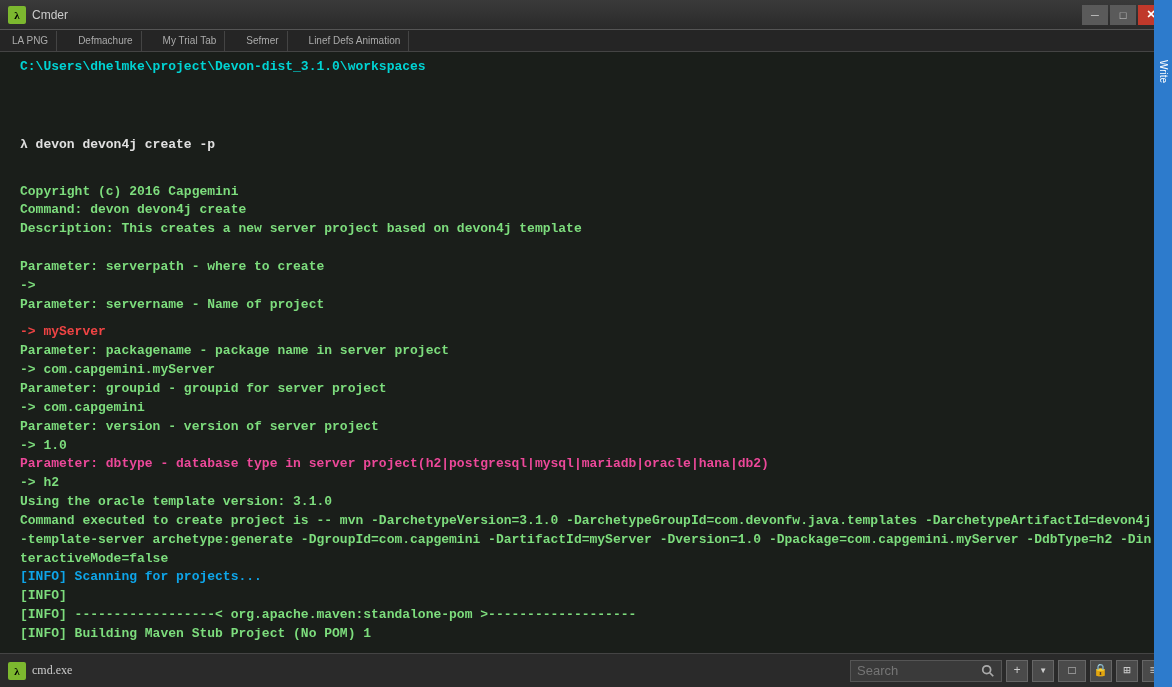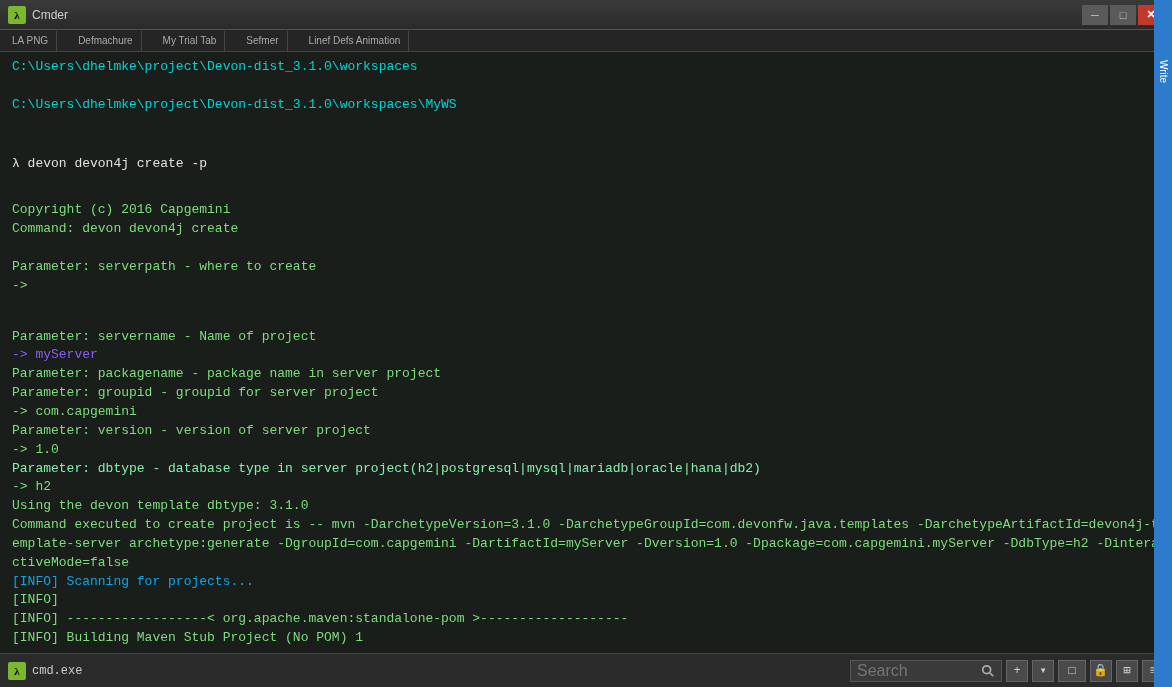--- a/index.html
+++ b/index.html
@@ -101,21 +101,22 @@
       border-right: 1px solid #444;
       white-space: nowrap;
     }
 
     
     .terminal {
       width: 100%;
       height: calc(687px - 30px - 22px - 34px);
       background: #1a1e1a;
       overflow: hidden;
-      padding: 6px 12px;
+      padding: 6px 20px;
+      font-weight: bold;
     }
 
     .terminal-line {
       font-size: 13px;
       line-height: 1.45;
       white-space: pre-wrap;
       word-break: break-all;
     }
 
     
@@ -141,21 +142,21 @@
       font-size: 11px;
       font-weight: bold;
       color: #000;
       font-family: serif;
       flex-shrink: 0;
     }
 
     .status-label {
       color: #ccc;
       font-size: 12px;
-      font-family: Liberation Mono, monospace;
+      font-family: Liberation Serif, serif;
     }
 
     .status-search-area {
       margin-left: auto;
       display: flex;
       align-items: center;
       gap: 4px;
     }
 
     .search-box {
@@ -166,21 +167,21 @@
       height: 22px;
       padding: 0 6px;
       gap: 4px;
     }
 
     .search-input {
       background: transparent;
       border: none;
       outline: none;
       color: #86efac;
-      font-size: 16px;
+      font-size: 13px;
       font-family: Arial, sans-serif;
       width: 120px;
     }
 
     .search-icon-svg {
       width: 14px;
       height: 14px;
       fill: none;
       stroke: #aaa;
       stroke-width: 2;
@@ -246,37 +247,38 @@
   <div class="tab-item">LA PNG</div>
   <div class="tab-item">Defmachure</div>
   <div class="tab-item">My Trial Tab</div>
   <div class="tab-item">Sefmer</div>
   <div class="tab-item">Linef Defs Animation</div>
 </div>
 
 <div class="terminal" id="terminal-body">
 <div class="terminal-line" style="color: rgb(0, 212, 212);">C:\Users\dhelmke\project\Devon-dist_3.1.0\workspaces</div>
     <div class="terminal-line" style="color: rgb(224, 224, 224);">&nbsp;</div>
-    <div class="terminal-line" style="color: rgb(0, 212, 212);">C:\Users\dhelmke\project\Devon-dist_3.1.0\workspaces\MyWS</div>
     <div class="terminal-line" style="color: rgb(224, 224, 224); margin-top: 40px;">λ devon devon4j create -p</div>
     <div class="terminal-line" style="color: rgb(125, 221, 125); margin-top: 28px;">Copyright (c) 2016 Capgemini</div>
     <div class="terminal-line" style="color: rgb(125, 221, 125);">Command: devon devon4j create</div>
+    <div class="terminal-line" style="color: rgb(125, 221, 125);">Description: This creates a new server project based on devon4j template</div>
     <div class="terminal-line" style="color: rgb(224, 224, 224);">&nbsp;</div>
     <div class="terminal-line" style="color: rgb(125, 221, 125);">Parameter: serverpath - where to create</div>
     <div class="terminal-line" style="color: rgb(125, 221, 125);">-&gt;</div>
-    <div class="terminal-line" style="color: rgb(125, 221, 125); margin-top: 32px;">Parameter: servername - Name of project</div>
-    <div class="terminal-line" style="color: #8b5cf6;">-&gt; myServer</div>
+    <div class="terminal-line" style="color: rgb(125, 221, 125);">Parameter: servername - Name of project</div>
+    <div class="terminal-line" style="color: #ef4444; margin-top: 9px;">-&gt; myServer</div>
     <div class="terminal-line" style="color: rgb(125, 221, 125);">Parameter: packagename - package name in server project</div>
+    <div class="terminal-line" style="color: rgb(125, 221, 125);">-&gt; com.capgemini.myServer</div>
     <div class="terminal-line" style="color: rgb(125, 221, 125);">Parameter: groupid - groupid for server project</div>
     <div class="terminal-line" style="color: rgb(125, 221, 125);">-&gt; com.capgemini</div>
     <div class="terminal-line" style="color: rgb(125, 221, 125);">Parameter: version - version of server project</div>
     <div class="terminal-line" style="color: rgb(125, 221, 125);">-&gt; 1.0</div>
-    <div class="terminal-line" style="color: #86efac;">Parameter: dbtype - database type in server project(h2|postgresql|mysql|mariadb|oracle|hana|db2)</div>
+    <div class="terminal-line" style="color: #ec4899;">Parameter: dbtype - database type in server project(h2|postgresql|mysql|mariadb|oracle|hana|db2)</div>
     <div class="terminal-line" style="color: rgb(125, 221, 125);">-&gt; h2</div>
-    <div class="terminal-line" style="color: rgb(125, 221, 125);">Using the devon template dbtype: 3.1.0</div>
+    <div class="terminal-line" style="color: rgb(125, 221, 125);">Using the oracle template version: 3.1.0</div>
     <div class="terminal-line" style="color: rgb(125, 221, 125);">Command executed to create project is -- mvn -DarchetypeVersion=3.1.0 -DarchetypeGroupId=com.devonfw.java.templates -DarchetypeArtifactId=devon4j-template-server archetype:generate -DgroupId=com.capgemini -DartifactId=myServer -Dversion=1.0 -Dpackage=com.capgemini.myServer -DdbType=h2 -DinteractiveMode=false</div>
     <div class="terminal-line" style="color: #0ea5e9;">[INFO] Scanning for projects...</div>
     <div class="terminal-line" style="color: rgb(125, 221, 125);">[INFO]</div>
     <div class="terminal-line" style="color: rgb(125, 221, 125);">[INFO] ------------------&lt; org.apache.maven:standalone-pom &gt;-------------------</div>
     <div class="terminal-line" style="color: rgb(125, 221, 125);">[INFO] Building Maven Stub Project (No POM) 1</div>
   </div>
 
 <div class="status-bar">
   <div class="status-icon">
     <span>λ</span>

